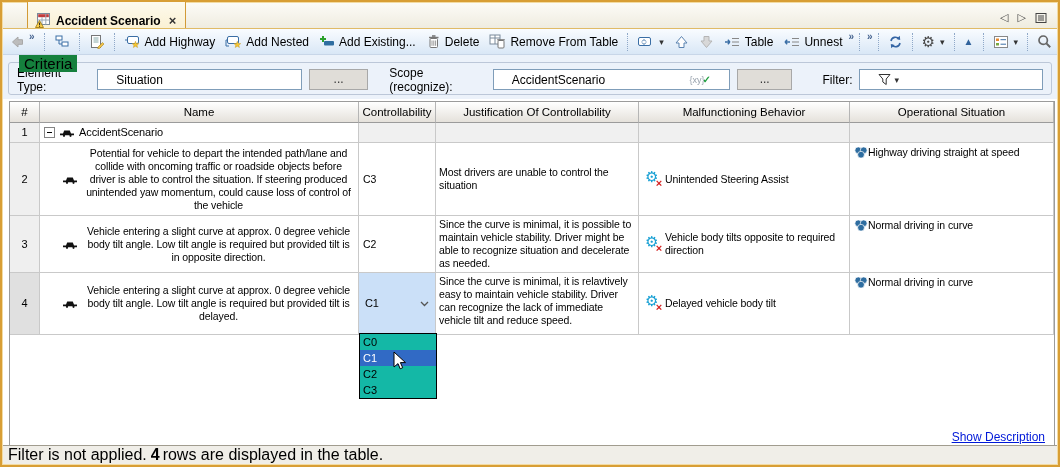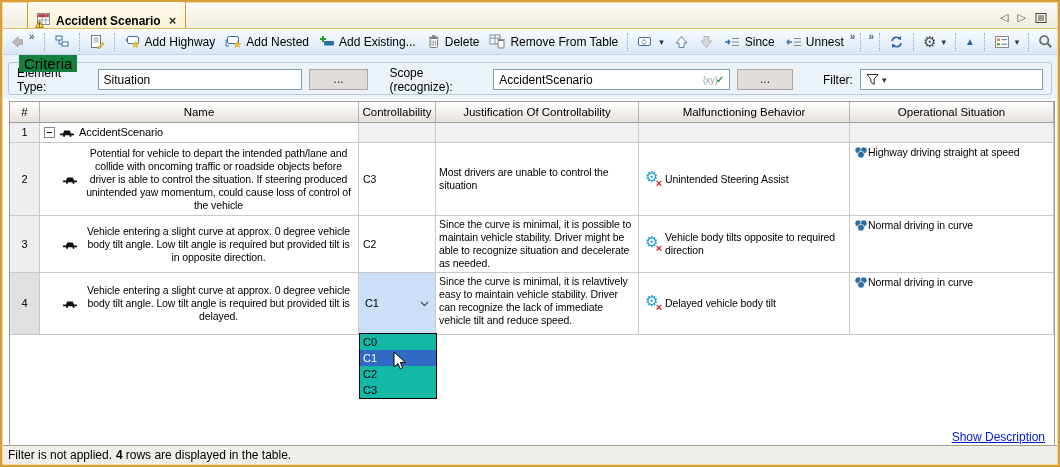--- a/index.html
+++ b/index.html
@@ -21,21 +21,21 @@
 .dd{color:#333;font-size:9px;margin-left:1px}
 .tri-up{color:#31639c;font-size:10px}
 .gear-glyph{color:#4a4a4a;font-size:15px;line-height:14px}
 
 
 .criteria-band{position:absolute;left:1px;top:53px;right:1px;height:44px;background:#ecf2fa}
 .criteria-box{position:absolute;left:5px;right:5px;top:7px;bottom:4px;border:1px solid #bcc7d8;border-radius:3px}
 .criteria-caption{position:absolute;left:10px;top:-8px;background:#15803d;padding:0 5px;font-size:15px}
 .criteria-row{display:flex;align-items:center;height:100%;padding:2px 8px 0 8px;gap:7px}
 .flabel{font-size:12px}
-.field{height:21px;border:1px solid #7f9db9;background:#fff;display:flex;align-items:center;padding:0 5px;font-size:12px}
+.field{height:21px;border:1px solid #7f9db9;background:#fff;display:flex;align-items:center;padding:0 18px;font-size:12px}
 .btn-dots{width:62px;height:21px;background:#e0ddd8;border:1px solid #a8a8a8;text-align:center;line-height:19px;font-size:12px;color:#333}
 .xy-ic{margin-left:auto;display:flex;align-items:center;color:#98a2ad;font-size:9px}
 .xy-ic .ck{color:#1f9e3e;font-size:10px;margin-left:-2px;font-weight:bold}
 
 
 .tablewrap{position:absolute;left:7px;top:99px;width:1046px;height:346px;border:1px solid #9b9b9b;border-bottom:none;background:#fff;overflow:hidden}
 .grid{display:grid;grid-template-columns:30px 319px 77px 203px 211px 204px;grid-auto-rows:min-content}
 .hcell{height:21px;background:linear-gradient(#ffffff,#e5e1db);border-right:1px solid #b5b5b5;border-bottom:1px solid #9b9b9b;display:flex;align-items:center;justify-content:center;font-size:11.5px;overflow:hidden}
 .cell{border-right:1px solid #c9c9c9;border-bottom:1px solid #c9c9c9;font-size:10.5px;line-height:13px;letter-spacing:-0.1px;overflow:hidden;background:#fff}
 .r1{height:20px}.r2{height:73px}.r3{height:57px}.r4{height:62px}
@@ -56,21 +56,21 @@
 .gear-ic .x{position:absolute;right:-1px;bottom:-3px;color:#d42020;font-weight:bold;font-size:11px}
 
 
 .popup{position:absolute;left:357px;top:331px;width:78px;background:#14b8a6;border:1px solid #000;z-index:6}
 .popup-item{height:16px;line-height:16px;padding-left:3px;font-size:11px}
 .popup-item.sel{background:#316ac5;color:#fff}
 .cursor{position:absolute;left:391px;top:349px;z-index:9}
 
 
 .showdesc{position:absolute;right:13px;top:428px;color:#0018d8;text-decoration:underline;font-size:12px;z-index:3}
-.statusbar{position:absolute;left:1px;right:1px;bottom:1px;height:19px;background:#f0eee8;border-top:1px solid #a19c8f;display:flex;align-items:center;padding:0 5px;font-size:12px;z-index:3}
+.statusbar{position:absolute;left:1px;right:1px;bottom:1px;height:19px;background:#f0eee8;border-top:1px solid #a19c8f;display:flex;align-items:center;padding:0 5px;font-size:16px;z-index:3}
 .statusbar b{margin:0 3px 0 4px}
 svg{display:block}
 </style>
 </head>
 <body>
 
 <div class="window">
 
   <div class="tabbar">
     <div class="tab">
@@ -191,21 +191,21 @@
           <path d="M7.5 12.5 L13 6 H10 V1.5 H5 V6 H2 Z" fill="#d8d8d8" stroke="#b5b5b5"></path>
         </svg>
     </span>
     <span class="tbtn">
       <svg width="17" height="14" viewBox="0 0 17 14">
           <path d="M1 7 H6 M6 7 L3.8 4.8 M6 7 L3.8 9.2" stroke="#3a6ea5" stroke-width="1.4" fill="none"></path>
           <line x1="8" y1="3.5" x2="15" y2="3.5" stroke="#888"></line>
           <line x1="8" y1="7" x2="15" y2="7" stroke="#888"></line>
           <line x1="8" y1="10.5" x2="15" y2="10.5" stroke="#888"></line>
         </svg>
-      <span>Since</span>
+      <span>Table</span>
     </span>
     <span class="tbtn">
       <svg width="17" height="14" viewBox="0 0 17 14">
           <path d="M7 7 H2 M2 7 L4.2 4.8 M2 7 L4.2 9.2" stroke="#3a6ea5" stroke-width="1.4" fill="none"></path>
           <line x1="9" y1="3.5" x2="16" y2="3.5" stroke="#888"></line>
           <line x1="9" y1="7" x2="16" y2="7" stroke="#888"></line>
           <line x1="9" y1="10.5" x2="16" y2="10.5" stroke="#888"></line>
         </svg>
       <span>Unnest</span>
     </span>

